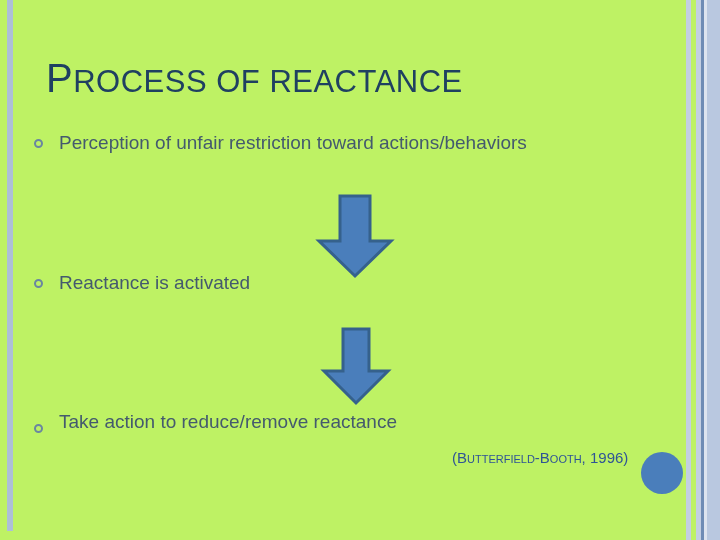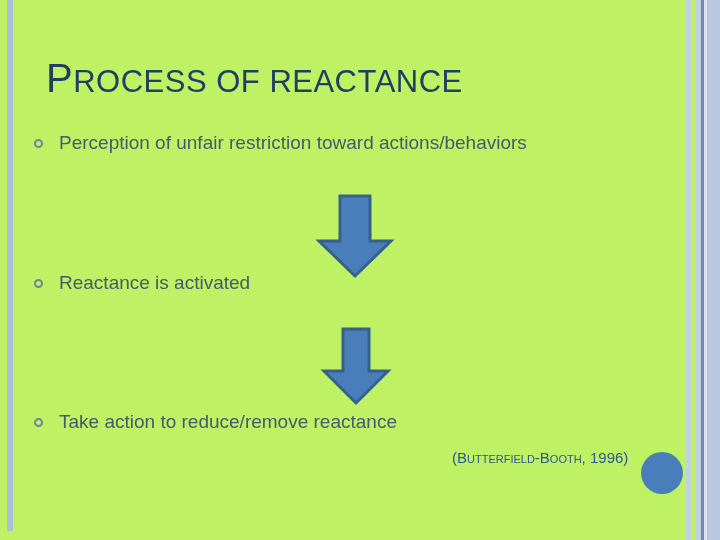--- a/index.html
+++ b/index.html
@@ -74,21 +74,21 @@
     width: 9px;
     height: 9px;
     border: 2px solid #6a86a0;
     border-radius: 50%;
     box-sizing: border-box;
     margin-right: 16px;
     flex: 0 0 auto;
   }
   .bullet-1 { top: 132px; }
   .bullet-2 { top: 272px; }
-  .bullet-3 { top: 411px; }
+  .bullet-3 { top: 411px; align-items: flex-end; }
 
   
   .arrow {
     position: absolute;
   }
 
   
   .citation {
     position: absolute;
     left: 452px;

